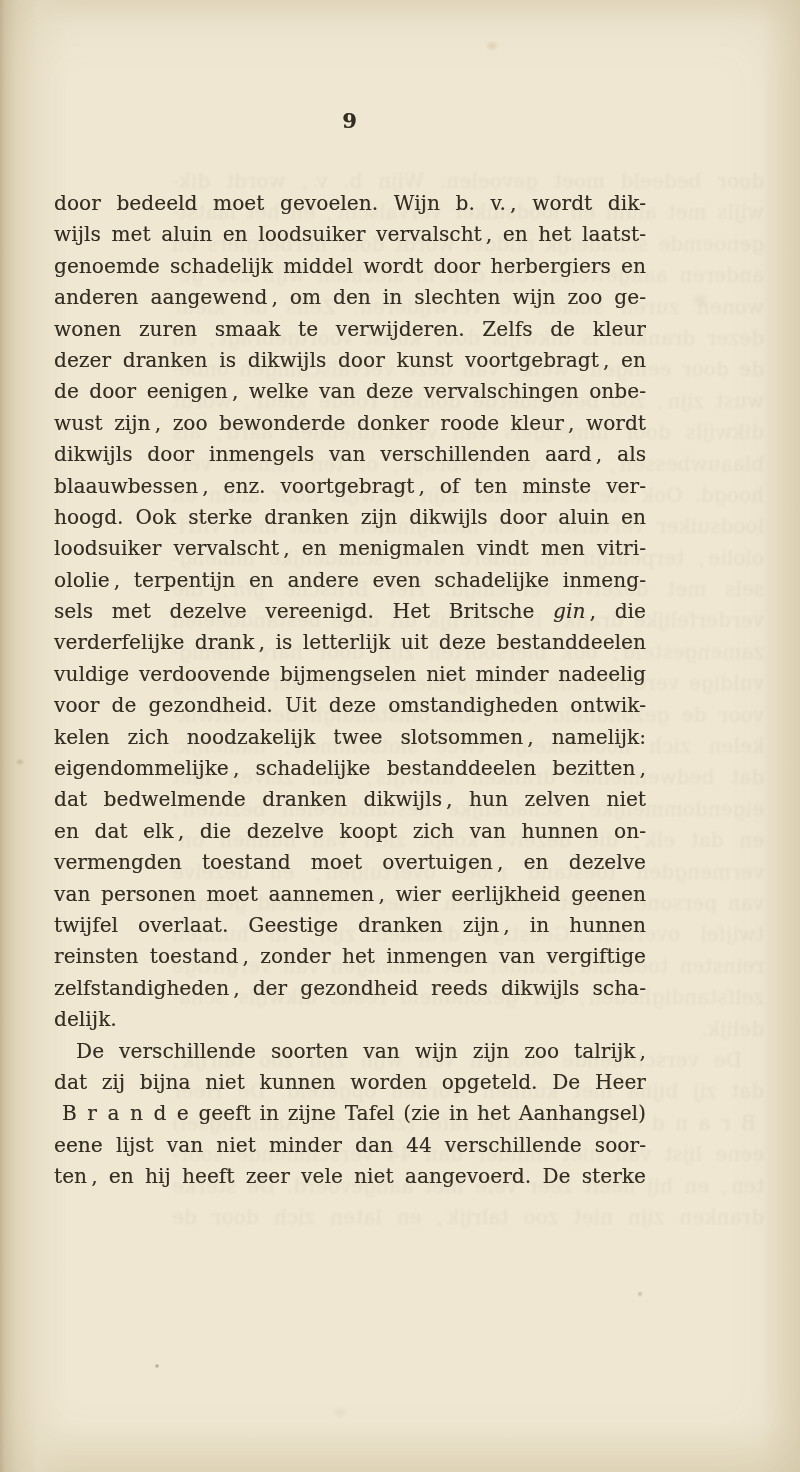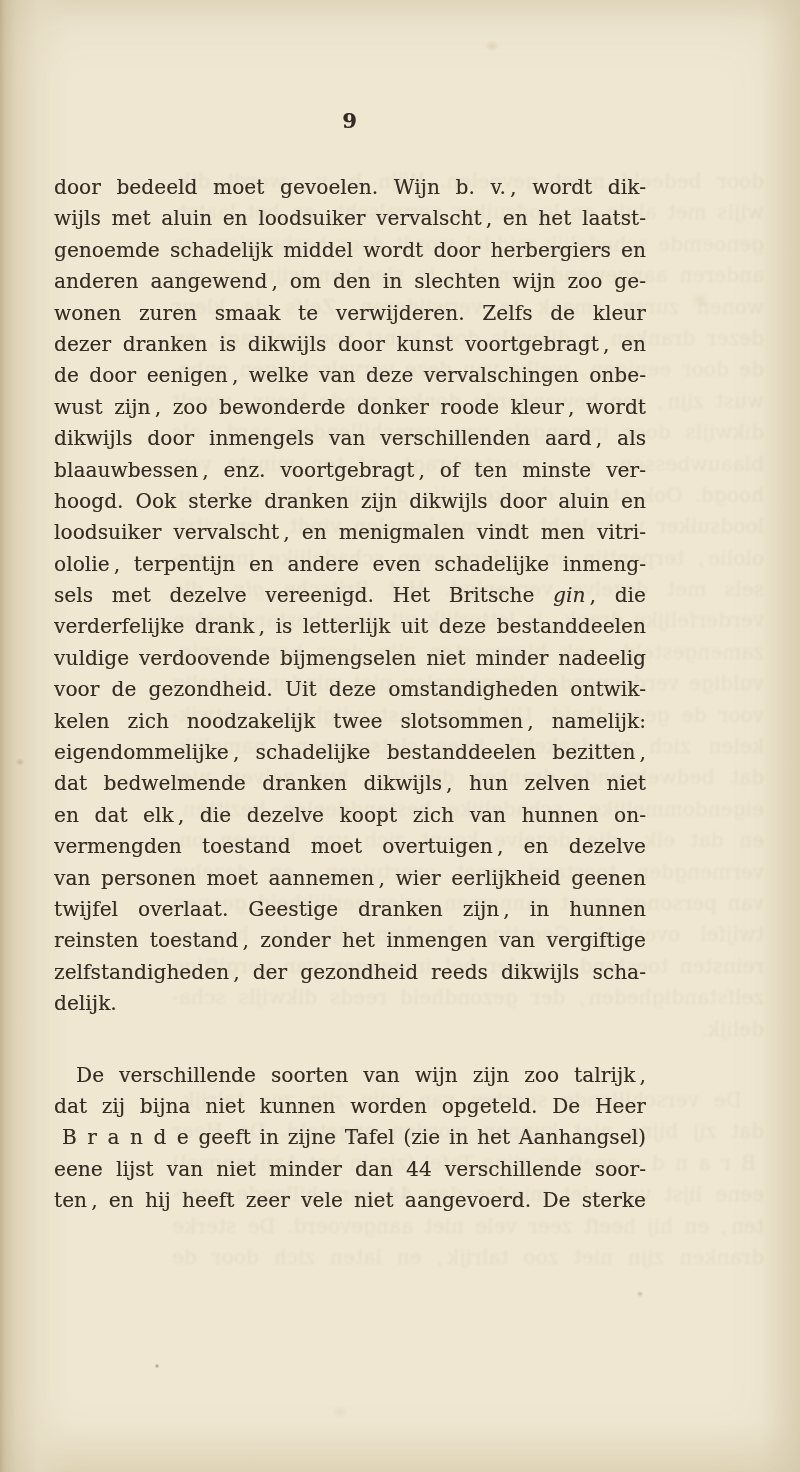--- a/index.html
+++ b/index.html
@@ -33,34 +33,34 @@
   .page-number {
     position: absolute;
     left: 54px; top: 108px; width: 592px;
     text-align: center;
     font-size: 21px; font-weight: bold;
     letter-spacing: 1px;
     text-shadow: 0.3px 0.3px 0.6px rgba(55,45,30,0.55);
   }
   .text-block {
     position: absolute;
-    left: 54px; top: 172px; width: 592px;
+    left: 54px; top: 188px; width: 592px;
     text-shadow: 0.3px 0.3px 0.6px rgba(55,45,30,0.45);
   }
   .line {
     height: 31.4px;
     line-height: 31.4px;
     font-size: 20px;
     letter-spacing: 0.1px;
     text-align: justify;
     text-align-last: justify;
     overflow: hidden;
   }
   .line.no-justify { text-align-last: left; }
-  .line.indent { text-indent: 22px; margin-top: 40px; }
+  .line.indent { text-indent: 22px; }
   .italic { font-style: italic; }
   .spaced { letter-spacing: 1px; margin-left: 8px; }
   
   .ghost-layer {
     position: absolute;
     left: 172px; top: 166px; width: 592px;
     transform: scaleX(-1);
     opacity: 0.065;
     filter: blur(1.1px);
     color: #52462f;

